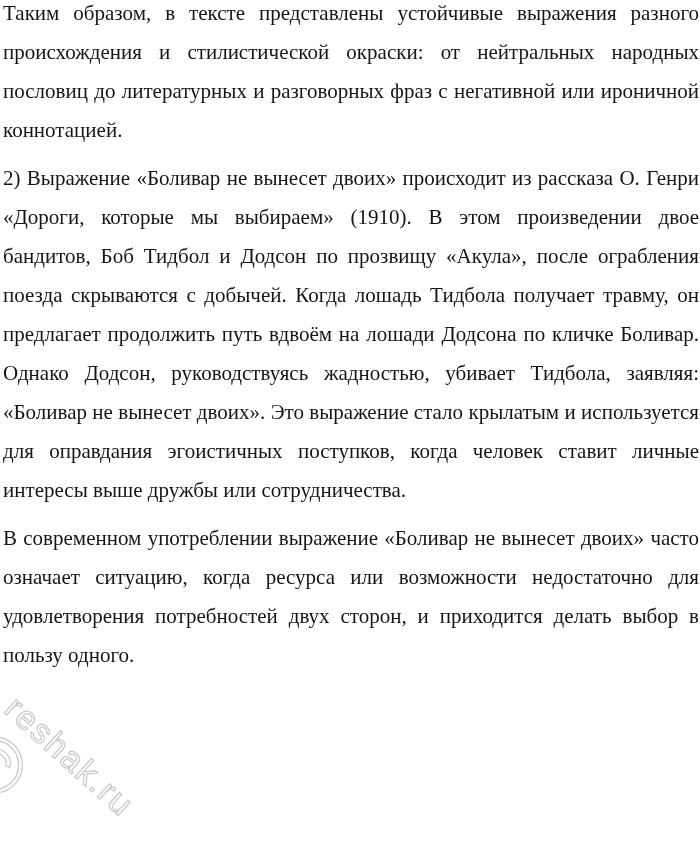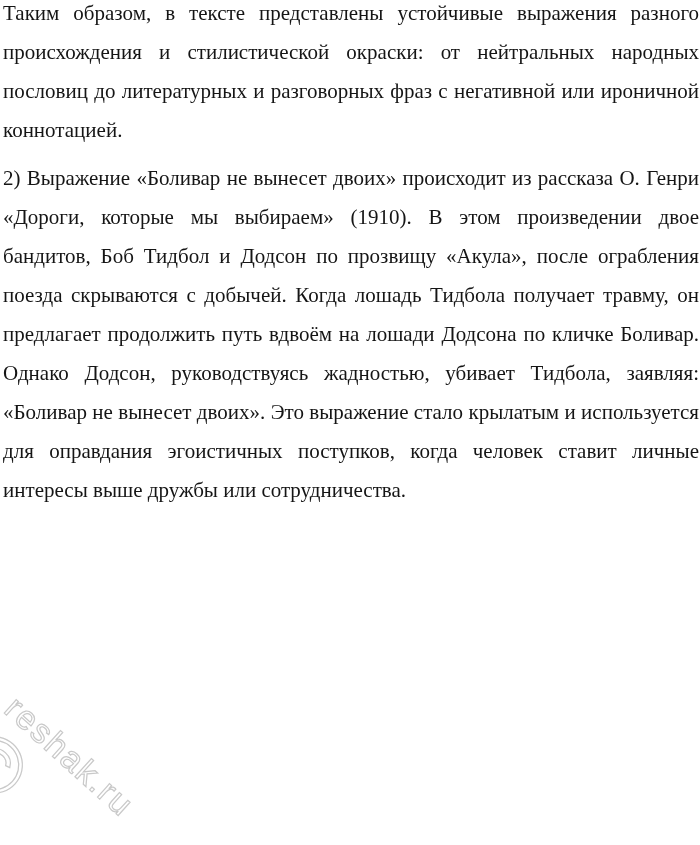--- a/index.html
+++ b/index.html
@@ -74,15 +74,16 @@
 <div class="page">
 
   <div class="watermark">
     <div class="wm-text">reshak.ru</div>
     <div class="wm-copy">©</div>
   </div>
 
   <div class="content">
     <p class="para">Таким образом, в тексте представлены устойчивые выражения разного происхождения и стилистической окраски: от нейтральных народных пословиц до литературных и разговорных фраз с негативной или ироничной коннотацией.</p>
     <p class="para">2) Выражение «Боливар не вынесет двоих» происходит из рассказа О. Генри «Дороги, которые мы выбираем» (1910). В этом произведении двое бандитов, Боб Тидбол и Додсон по прозвищу «Акула», после ограбления поезда скрываются с добычей. Когда лошадь Тидбола получает травму, он предлагает продолжить путь вдвоём на лошади Додсона по кличке Боливар. Однако Додсон, руководствуясь жадностью, убивает Тидбола, заявляя: «Боливар не вынесет двоих». Это выражение стало крылатым и используется для оправдания эгоистичных поступков, когда человек ставит личные интересы выше дружбы или сотрудничества.</p>
+    <p class="para">В современном употреблении выражение «Боливар не вынесет двоих» часто означает ситуацию, когда ресурса или возможности недостаточно для удовлетворения потребностей двух сторон, и приходится делать выбор в пользу одного.</p>
   </div>
 
 </div>
 
 </body></html>

